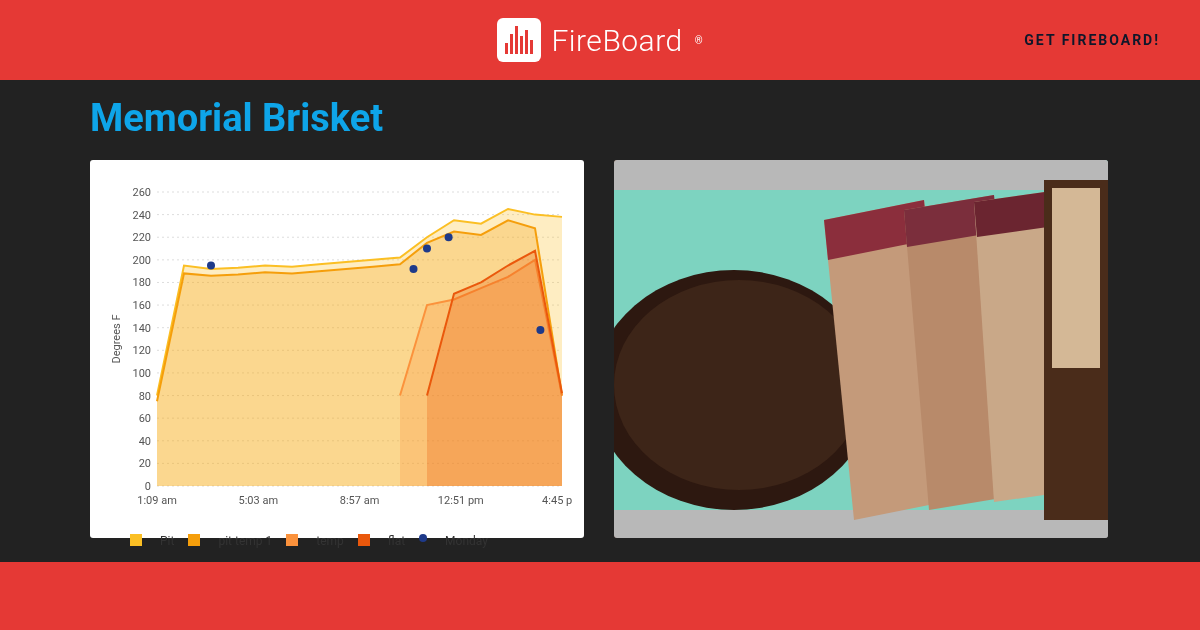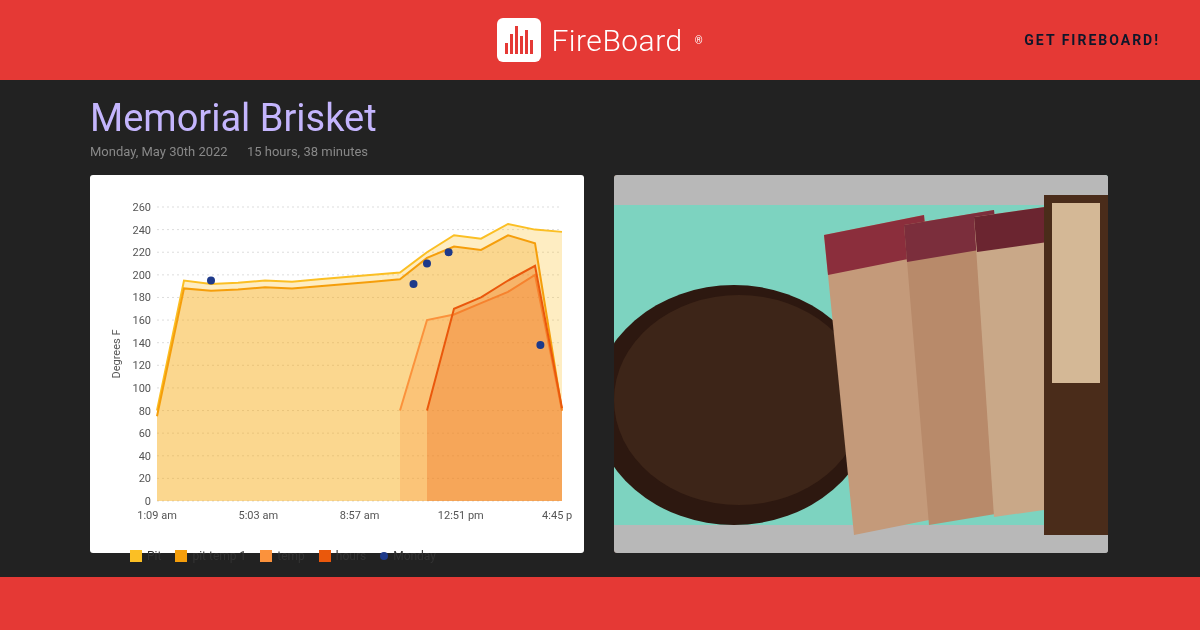--- a/index.html
+++ b/index.html
@@ -8,31 +8,31 @@
 .logo{display:flex;align-items:center;gap:10px}
 .logo-box{width:44px;height:44px;background:#fff;border-radius:6px;display:flex;align-items:flex-end;justify-content:center;padding:8px 6px}
 .logo-bars{display:flex;align-items:flex-end;gap:2px;height:100%}
 .logo-bars span{width:3px;background:#e53935;display:block}
 .logo-text{color:#fff;font-size:30px;font-weight:300;letter-spacing:0.5px}
 .logo-r{color:#fff;font-size:10px;vertical-align:super;margin-left:2px}
 .cta{position:absolute;right:40px;color:#0f172a;font-size:14px;font-weight:700;letter-spacing:2px}
 .dark{background:#222;padding:16px 0 24px 0;min-height:470px}
 .container{max-width:1020px;margin:0 auto;padding:0 0}
 .title-row{padding:0 0 16px 0}
-h1{color:#c4b5fd;font-size:38px;font-weight:400;margin-bottom:4px}
+h1{color:#0ea5e9;font-size:38px;font-weight:700;margin-bottom:4px}
 .meta{color:#888;font-size:13px}
 .meta span{margin-right:16px}
 .cards{display:flex;gap:30px}
 .card{background:#fff;border-radius:3px;padding:12px 12px;width:494px;height:378px}
 .card.photo{padding:0;overflow:hidden;background:linear-gradient(135deg,#8b5a3c 0%,#3d2518 25%,#6b3e2e 45%,#a0e8d8 55%,#c49a7a 70%,#5c3a28 85%,#969696 100%)}
 .chart{width:100%;height:100%}
 .footer{background:#e53935;height:80px}
 svg text{font-size:11px;fill:#555}
 .legend{display:flex;gap:14px;margin-top:4px;padding-left:28px;font-size:12px;color:#333;flex-wrap:wrap}
-.legend-item{display:flex;align-items:center;gap:5px}
+.legend-item{display:flex;align-items:flex-start;gap:18px}
 .swatch{width:12px;height:12px;display:inline-block}
 .dot{width:8px;height:8px;border-radius:50%;display:inline-block}
 </style>
 </head>
 <body>
 
 <div class="header">
   <div class="logo">
     <div class="logo-box">
       <div class="logo-bars">
@@ -47,24 +47,20 @@
     <span class="logo-text">FireBoard</span>
       <span class="logo-r">®</span>
   </div>
   <a class="cta">GET FIREBOARD!</a>
 </div>
 
 <div class="dark">
   <div class="container">
     <div class="title-row">
       <h1>Memorial Brisket</h1>
-      <div class="meta">
-        <span>Monday, May 30th 2022</span>
-        <span>15 hours, 38 minutes</span>
-      </div>
     </div>
     <div class="cards">
       <div class="card">
         <svg class="chart" id="chart-svg" viewBox="0 0 470 330">
             <line x1="55" y1="302" x2="460" y2="302" stroke="#ddd" stroke-dasharray="2,3"></line>
             <text x="49" y="306" text-anchor="end">0</text>
             <line x1="55" y1="279.38461538461536" x2="460" y2="279.38461538461536" stroke="#ddd" stroke-dasharray="2,3"></line>
             <text x="49" y="283.38461538461536" text-anchor="end">20</text>
             <line x1="55" y1="256.7692307692308" x2="460" y2="256.7692307692308" stroke="#ddd" stroke-dasharray="2,3"></line>
             <text x="49" y="260.7692307692308" text-anchor="end">40</text>
@@ -118,21 +114,21 @@
             <div class="legend-item">
               <span class="swatch" style="background: rgb(245, 158, 11);"></span>
               <span>pit temp 1</span>
             </div>
             <div class="legend-item">
               <span class="swatch" style="background: rgb(251, 146, 60);"></span>
               <span>temp</span>
             </div>
             <div class="legend-item">
               <span class="swatch" style="background: rgb(234, 88, 12);"></span>
-              <span>hours</span>
+              <span>flat</span>
             </div>
             <div class="legend-item">
               <span class="dot" style="background: rgb(30, 58, 138);"></span>
               <span>Monday</span>
             </div>
           </div>
       </div>
       <div class="card photo">
         <svg width="100%" height="100%" viewBox="0 0 494 378" preserveAspectRatio="none">
           <rect width="494" height="378" fill="#b8b8b8"></rect>

